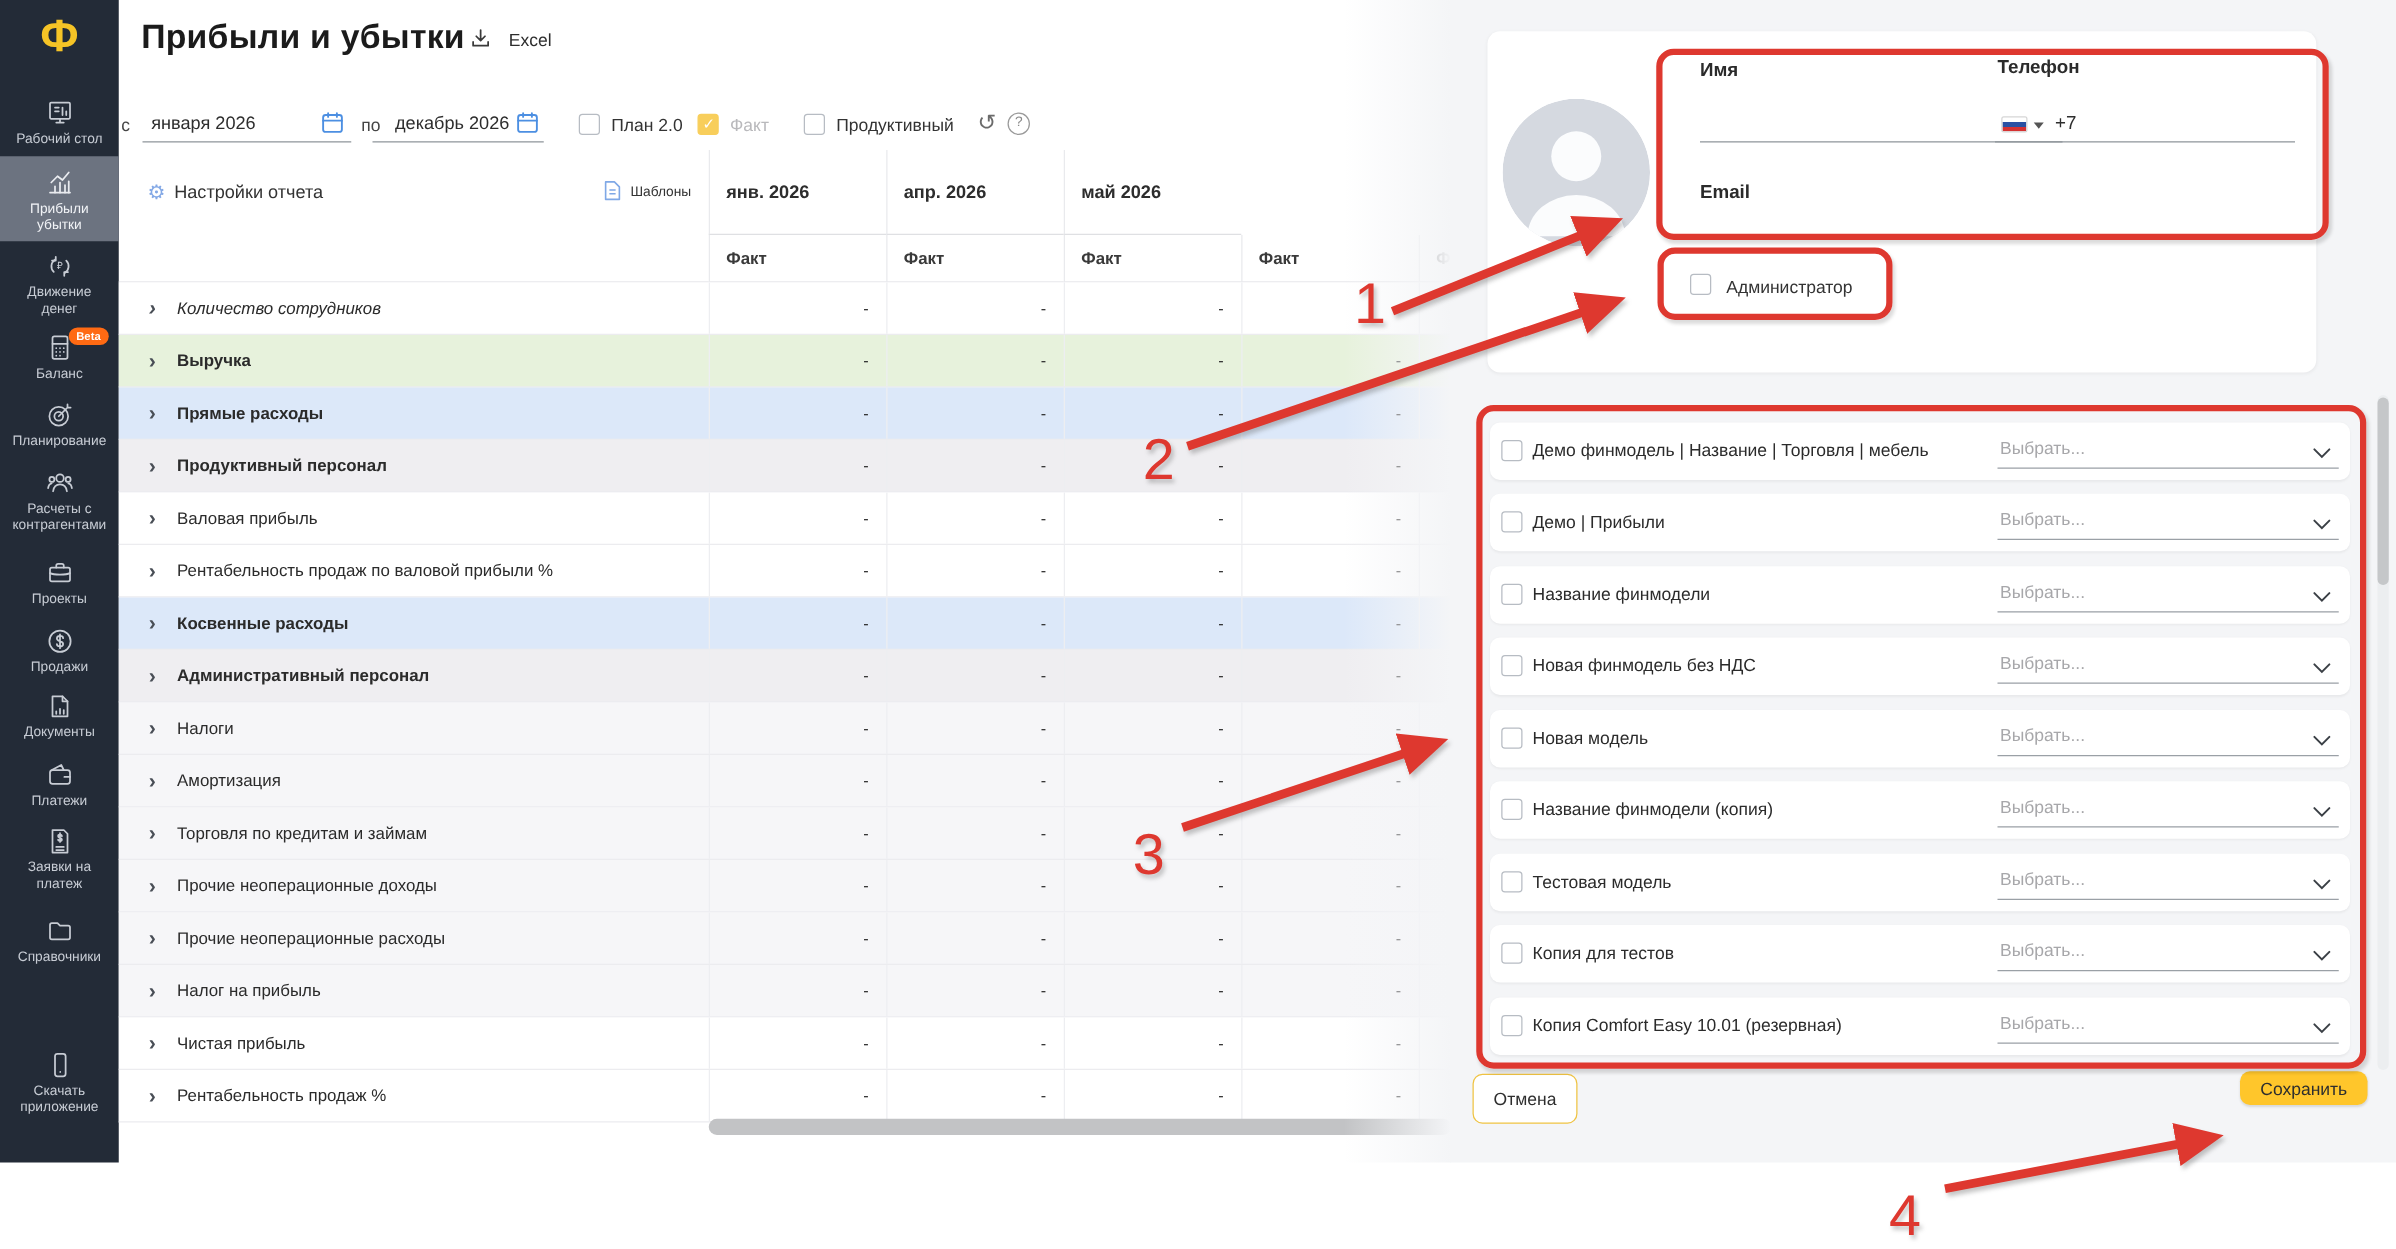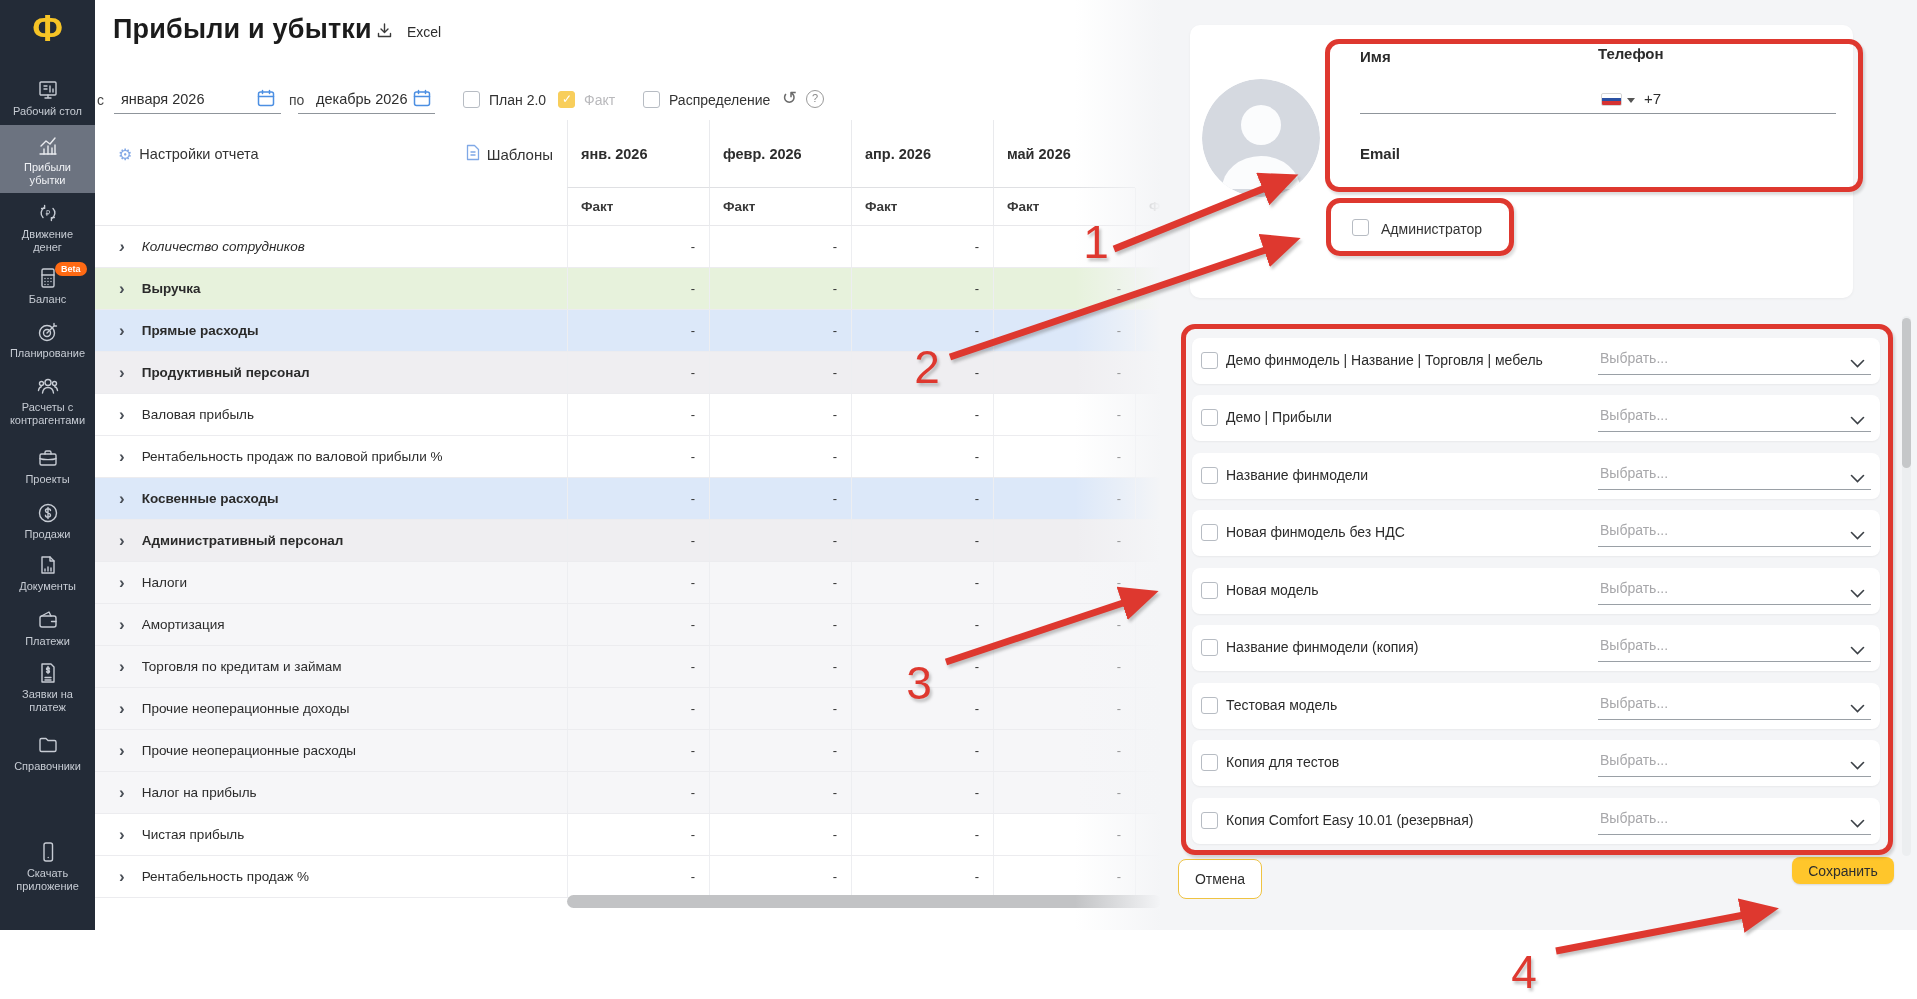--- a/index.html
+++ b/index.html
@@ -32,21 +32,21 @@
 .qicon{position:absolute;width:18px;height:18px;border:1.5px solid #9a9a9a;border-radius:50%;color:#8a8a8a;font-size:11px;text-align:center;line-height:15px;cursor:pointer}
 
 
 .thead,.tsub,.trow{position:relative;display:grid;grid-template-columns:472px repeat(5,142px);width:1182px;margin-left:95px}
 .thead{height:68px}
 .tsub{height:38px}
 .trow{height:42px;border-bottom:1px solid #ECECEF;background:#fff}
 .hlabelcell{display:flex;align-items:center;padding-left:23px;padding-right:14px}
 .settings{display:flex;align-items:center;gap:7px;font-size:14.5px;color:#333;cursor:pointer}
 .gear{color:#84A9E6;font-size:16px}
-.templates{margin-left:auto;display:flex;align-items:center;gap:7px;font-size:15px;color:#333;cursor:pointer}
+.templates{margin-left:auto;display:flex;align-items:center;gap:7px;font-size:11px;color:#333;cursor:pointer}
 .mcell{display:flex;align-items:center;padding-left:13px;border-left:1px solid #E9EAED;border-bottom:1px solid #DFE0E3;font-weight:700;font-size:14.5px;color:#2d2d2d}
 .scell{display:flex;align-items:center;padding-left:13px;border-left:1px solid #E9EAED;border-bottom:1px solid #E8E8EB;font-weight:700;font-size:13.5px;color:#3a3a3a}
 .tlabel{display:flex;align-items:center;gap:17px;padding-left:24px;font-size:13.5px;color:#2b2b2b;cursor:pointer}
 .chev{color:#494e56;font-size:17px;font-weight:600;line-height:17px}
 .tcell{display:flex;align-items:center;justify-content:flex-end;padding-right:14px;border-left:1px solid #EDEEF1;font-size:13px;color:#2f2f2f}
 .it{font-style:italic;font-weight:500}
 .b7{font-weight:700}
 .b5{font-weight:500}
 .bgg{background:#E7F2DC}.bgb{background:#DCE8F9}.bgy{background:#EFEEF1}.bgl{background:#F6F6F8}
 .hthumb{position:absolute;left:567px;top:895px;width:594px;height:13px;background:#C2C3C5;border-radius:7px;cursor:grab}
@@ -229,41 +229,40 @@
   <span style="position:absolute;left:412px;top:88px"><svg width="20" height="20" viewBox="0 0 20 20" fill="none" stroke="#4C8FE2" stroke-width="1.5" stroke-linecap="round">
         <rect x="2.5" y="4" width="15" height="13.5" rx="2"></rect>
         <path d="M6.5 2.5 v3 M13.5 2.5 v3 M2.5 8.5 h15"></path>
       </svg></span>
 
   <span class="cb" style="left:463px;top:91px"></span>
   <span class="cblabel" style="left:489px;top:92px">План 2.0</span>
   <span class="cb yellow" style="left:558px;top:91px"></span>
   <span class="cblabel dim" style="left:584px;top:92px">Факт</span>
   <span class="cb" style="left:643px;top:91px"></span>
-  <span class="cblabel" style="left:669px;top:92px">Распределение</span>
+  <span class="cblabel" style="left:669px;top:92px">Продуктивный</span>
   <span class="hicon" style="left:782px;top:89px">↺</span>
   <span class="qicon" style="left:806px;top:90px">?</span>
 
   <div style="position:absolute;left:0;top:120px">
     <div class="thead">
       <div class="hlabelcell">
         <div class="settings">
           <span class="gear">⚙</span>
           <span>Настройки отчета</span>
         </div>
         <div class="templates">
           <span><svg width="14" height="17" viewBox="0 0 14 17" fill="none" stroke="#7FA8E6" stroke-width="1.3" stroke-linejoin="round">
                 <path d="M1.5 1.5 h7 l4 4 v10 h-11 z"></path>
                 <path d="M4.5 8 h5 M4.5 11 h5"></path>
               </svg></span>
           <span>Шаблоны</span>
         </div>
       </div>
       <div class="mcell">янв. 2026</div>
-      <div class="mcell">февр. 2026</div>
       <div class="mcell">апр. 2026</div>
       <div class="mcell">май 2026</div>
     </div>
     <div class="tsub">
       <div style="border-bottom:1px solid #E8E8EB"></div>
       <div class="scell">Факт</div>
       <div class="scell">Факт</div>
       <div class="scell">Факт</div>
       <div class="scell">Факт</div>
       <div class="scell">Факт</div>

